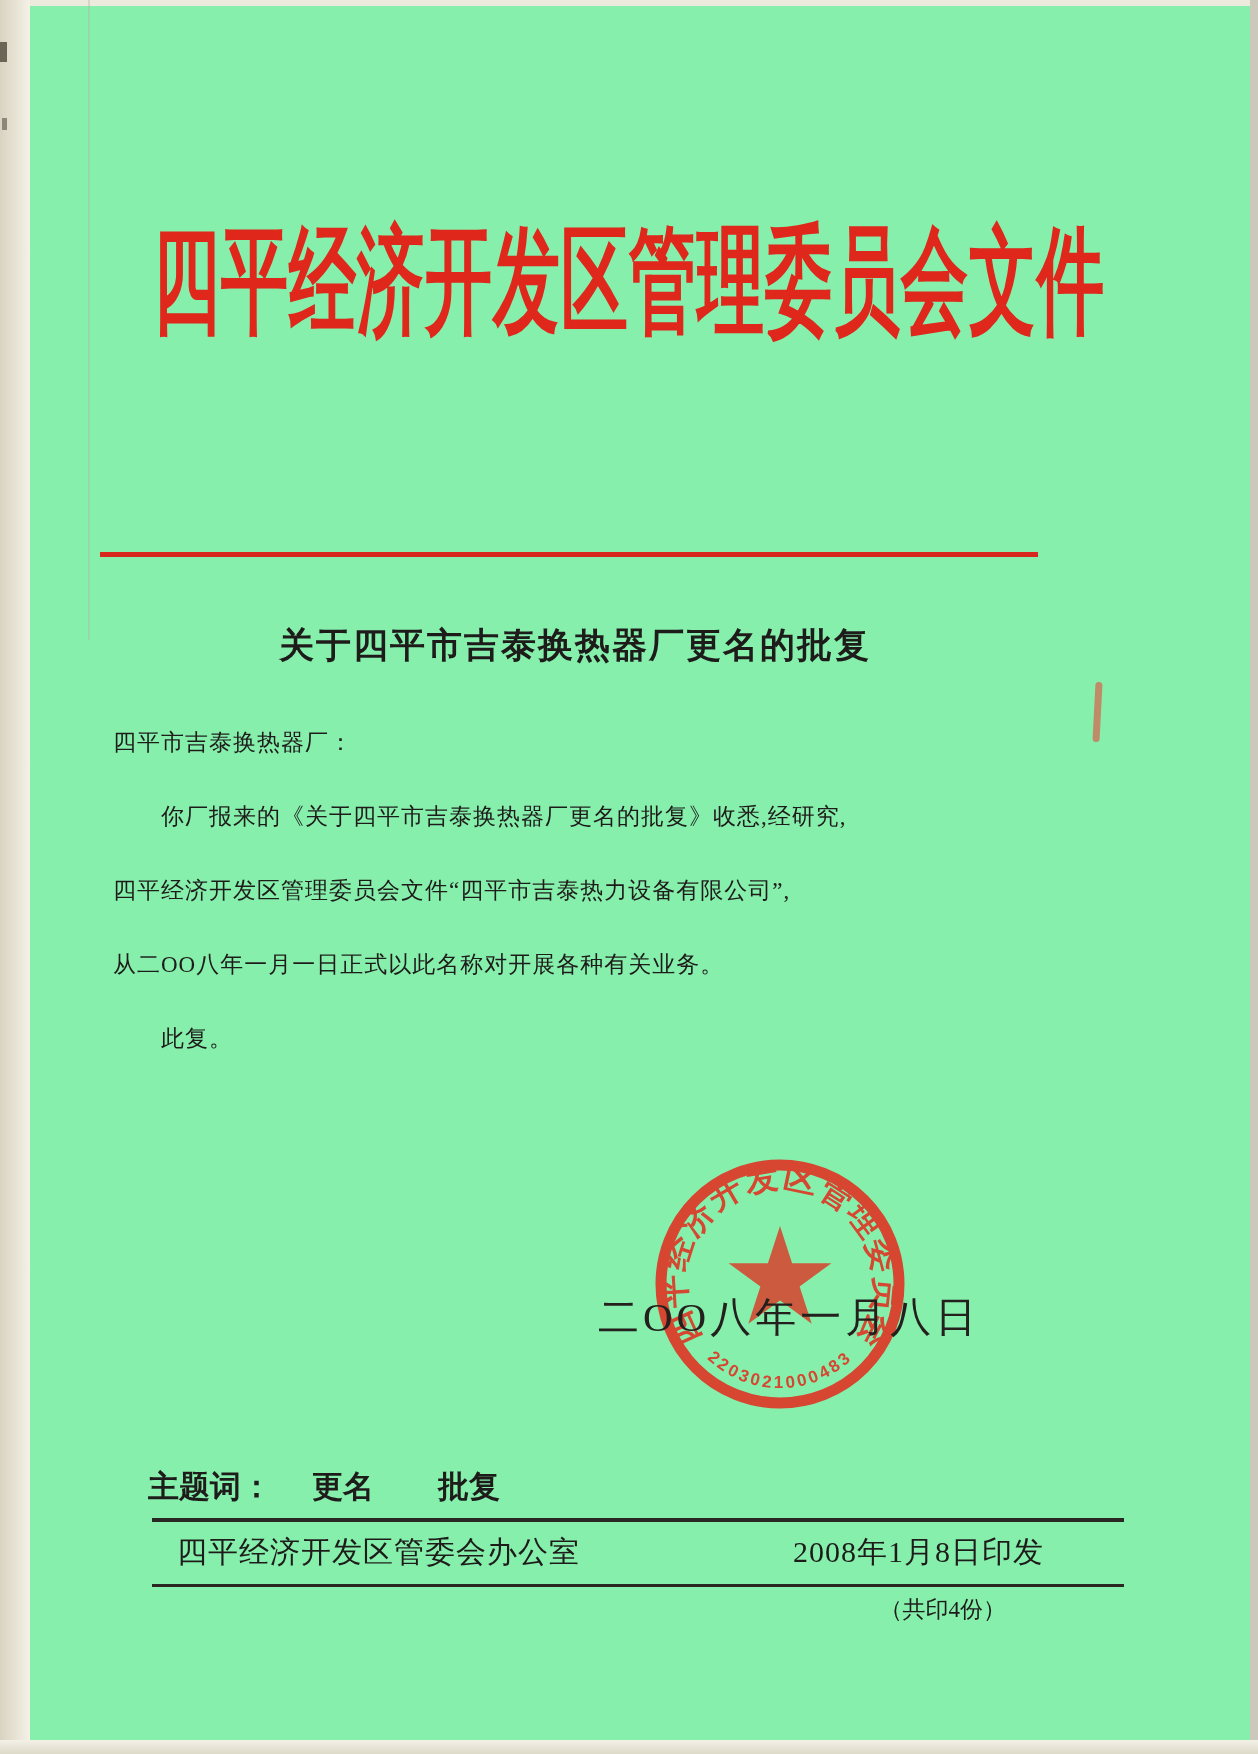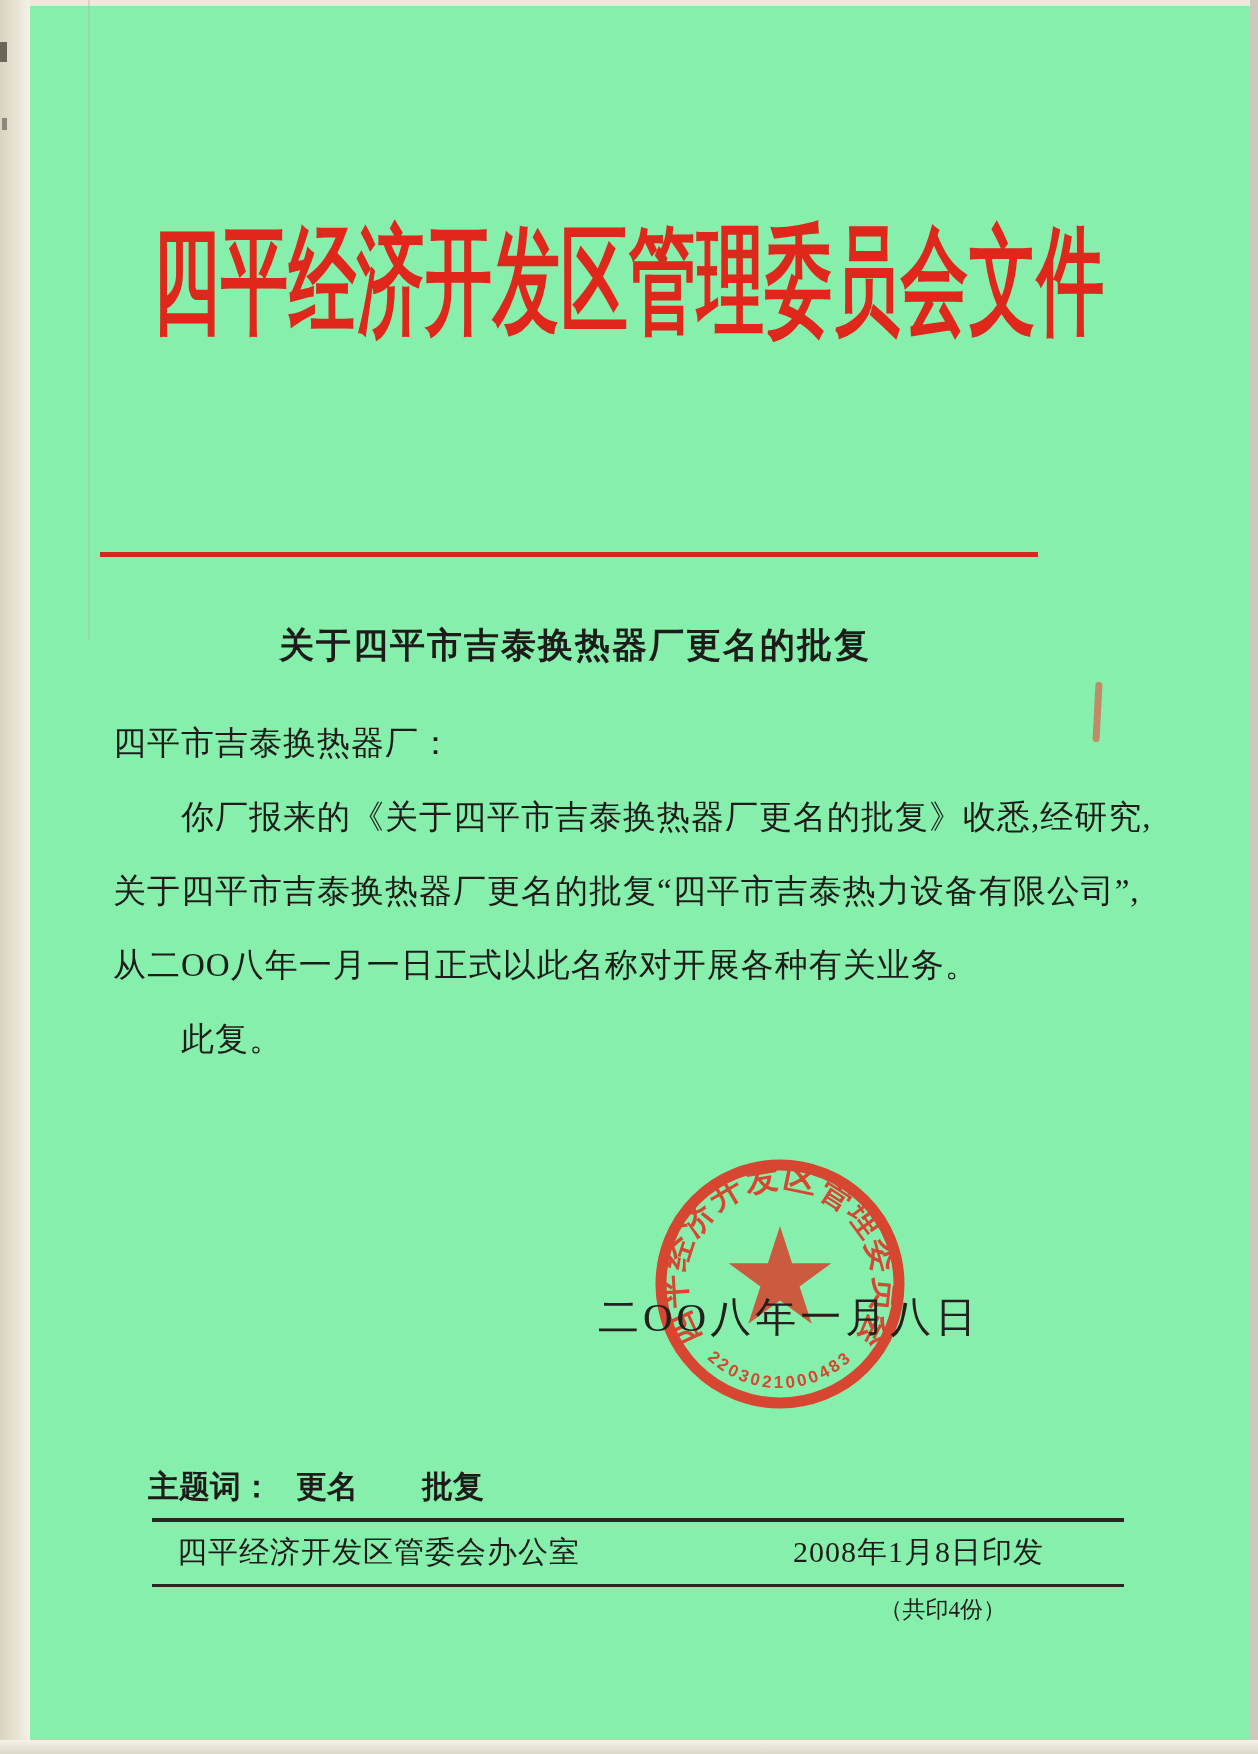--- a/index.html
+++ b/index.html
@@ -30,40 +30,40 @@
     position:absolute;left:70px;top:441px;width:1000px;text-align:center;
     font-size:31px;letter-spacing:4px;
   }
   .red-rule{position:absolute;left:100px;top:552px;width:938px;height:5px;background:#d8271c;}
 
   .doc-title{
     position:absolute;left:70px;top:622px;width:1010px;text-align:center;
     font-family:"Liberation Sans",sans-serif;font-weight:bold;font-size:35px;letter-spacing:2px;
   }
   .body-text{position:absolute;left:113px;top:706px;width:1044px;}
-  .body-line{font-size:33px;line-height:74px;letter-spacing:1px;white-space:nowrap;}
+  .body-line{font-size:23px;line-height:74px;letter-spacing:1px;white-space:nowrap;}
 
   .seal{position:absolute;left:648px;top:1152px;width:264px;height:264px;opacity:.92;}
   .seal-ring{fill:none;stroke:#dd3826;stroke-width:11px;}
   .seal-ring-text{fill:#dd3826;font-size:33px;font-weight:bold;letter-spacing:2px;
     font-family:"Liberation Serif",serif;}
   .seal-serial{fill:#dd3826;font-size:17px;font-weight:bold;letter-spacing:3px;
     font-family:"Liberation Sans",sans-serif;}
   .seal-star{fill:#dd3826;opacity:.88;}
 
   .date-line{
     position:absolute;left:598px;top:1290px;width:320px;
     font-size:41px;letter-spacing:4px;color:#23201d;white-space:nowrap;z-index:5;
   }
   .keywords{
     position:absolute;left:148px;top:1466px;width:900px;
     font-family:"Liberation Sans",sans-serif;font-weight:bold;font-size:31px;white-space:nowrap;
   }
   .kw-term{display:inline-block;}
-  .kw-term:nth-of-type(1){margin-left:24px;}
+  .kw-term:nth-of-type(1){margin-left:40px;}
   .kw-term:nth-of-type(2){margin-left:64px;}
 
   .rule-a{position:absolute;left:152px;top:1518px;width:972px;height:4px;background:#2a2723;}
   .rule-b{position:absolute;left:152px;top:1584px;width:972px;height:3px;background:#2a2723;}
   .footer-row{position:absolute;left:152px;top:1532px;width:972px;height:44px;}
   .footer-issuer{position:absolute;left:25px;top:0;font-size:30px;letter-spacing:1px;}
   .footer-date{position:absolute;right:80px;top:0;font-size:30px;letter-spacing:1px;}
   .copies-note{position:absolute;left:152px;top:1594px;width:972px;text-align:right;
     padding-right:118px;box-sizing:border-box;font-size:23px;}
 </style>
@@ -83,21 +83,21 @@
   <div class="masthead">四平经济开发区管理委员会文件</div>
 
 
   <div class="red-rule"></div>
 
   <div class="doc-title">关于四平市吉泰换热器厂更名的批复</div>
 
   <div class="body-text">
       <div class="body-line">四平市吉泰换热器厂：</div>
       <div class="body-line">　　你厂报来的《关于四平市吉泰换热器厂更名的批复》收悉,经研究,</div>
-      <div class="body-line">关于四平市吉泰换热器厂更名的批复“四平市吉泰热力设备有限公司”,</div>
+      <div class="body-line">四平经济开发区管理委员会文件“四平市吉泰热力设备有限公司”,</div>
       <div class="body-line">从二OO八年一月一日正式以此名称对开展各种有关业务。</div>
       <div class="body-line">　　此复。</div>
     </div>
 
   <svg class="seal" viewBox="-132 -132 264 264" aria-hidden="true">
     <circle class="seal-ring" r="119"></circle>
     <path id="sealTopArc" d="M -78.2 54.8 A 95.5 95.5 0 1 1 78.2 54.8" fill="none"></path>
     <path id="sealBotArc" d="M -94.6 44.1 A 104.5 104.5 0 0 0 94.6 44.1" fill="none"></path>
     <text class="seal-ring-text"><textPath href="#sealTopArc">四平经济开发区管理委员会</textPath></text>
     <text class="seal-serial" text-anchor="middle"><textPath href="#sealBotArc" startOffset="50%">2203021000483</textPath></text>

